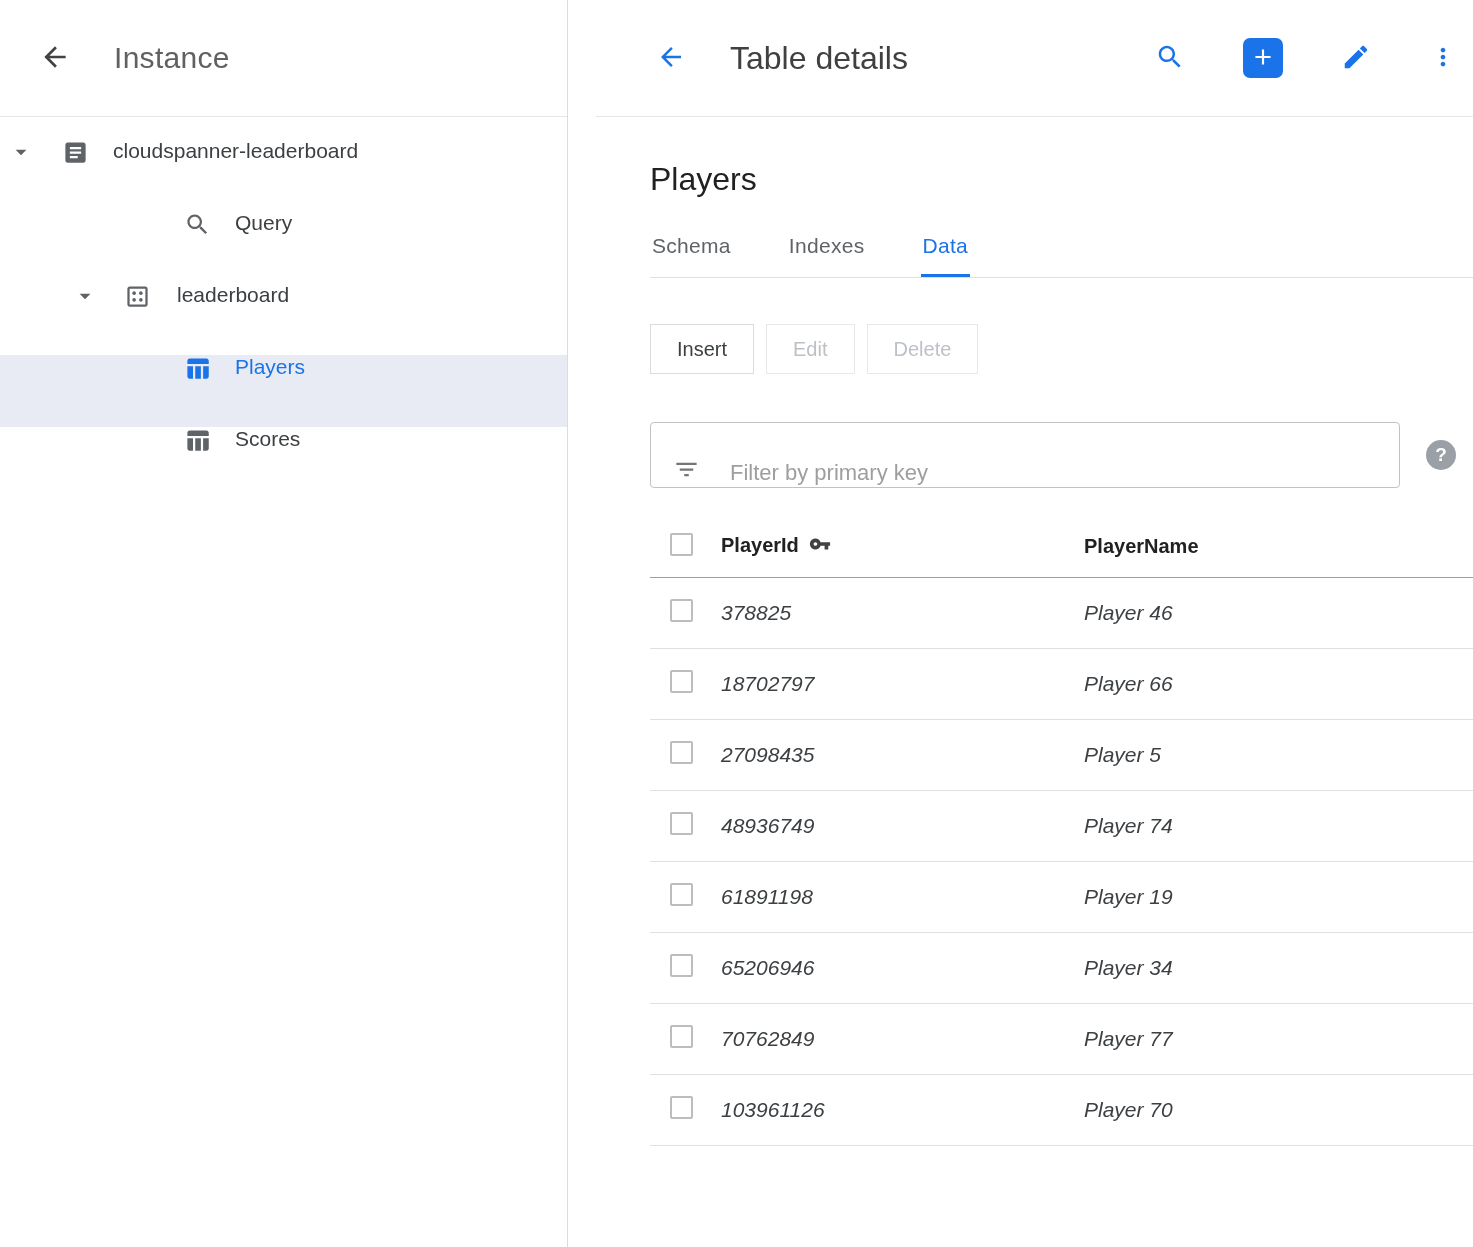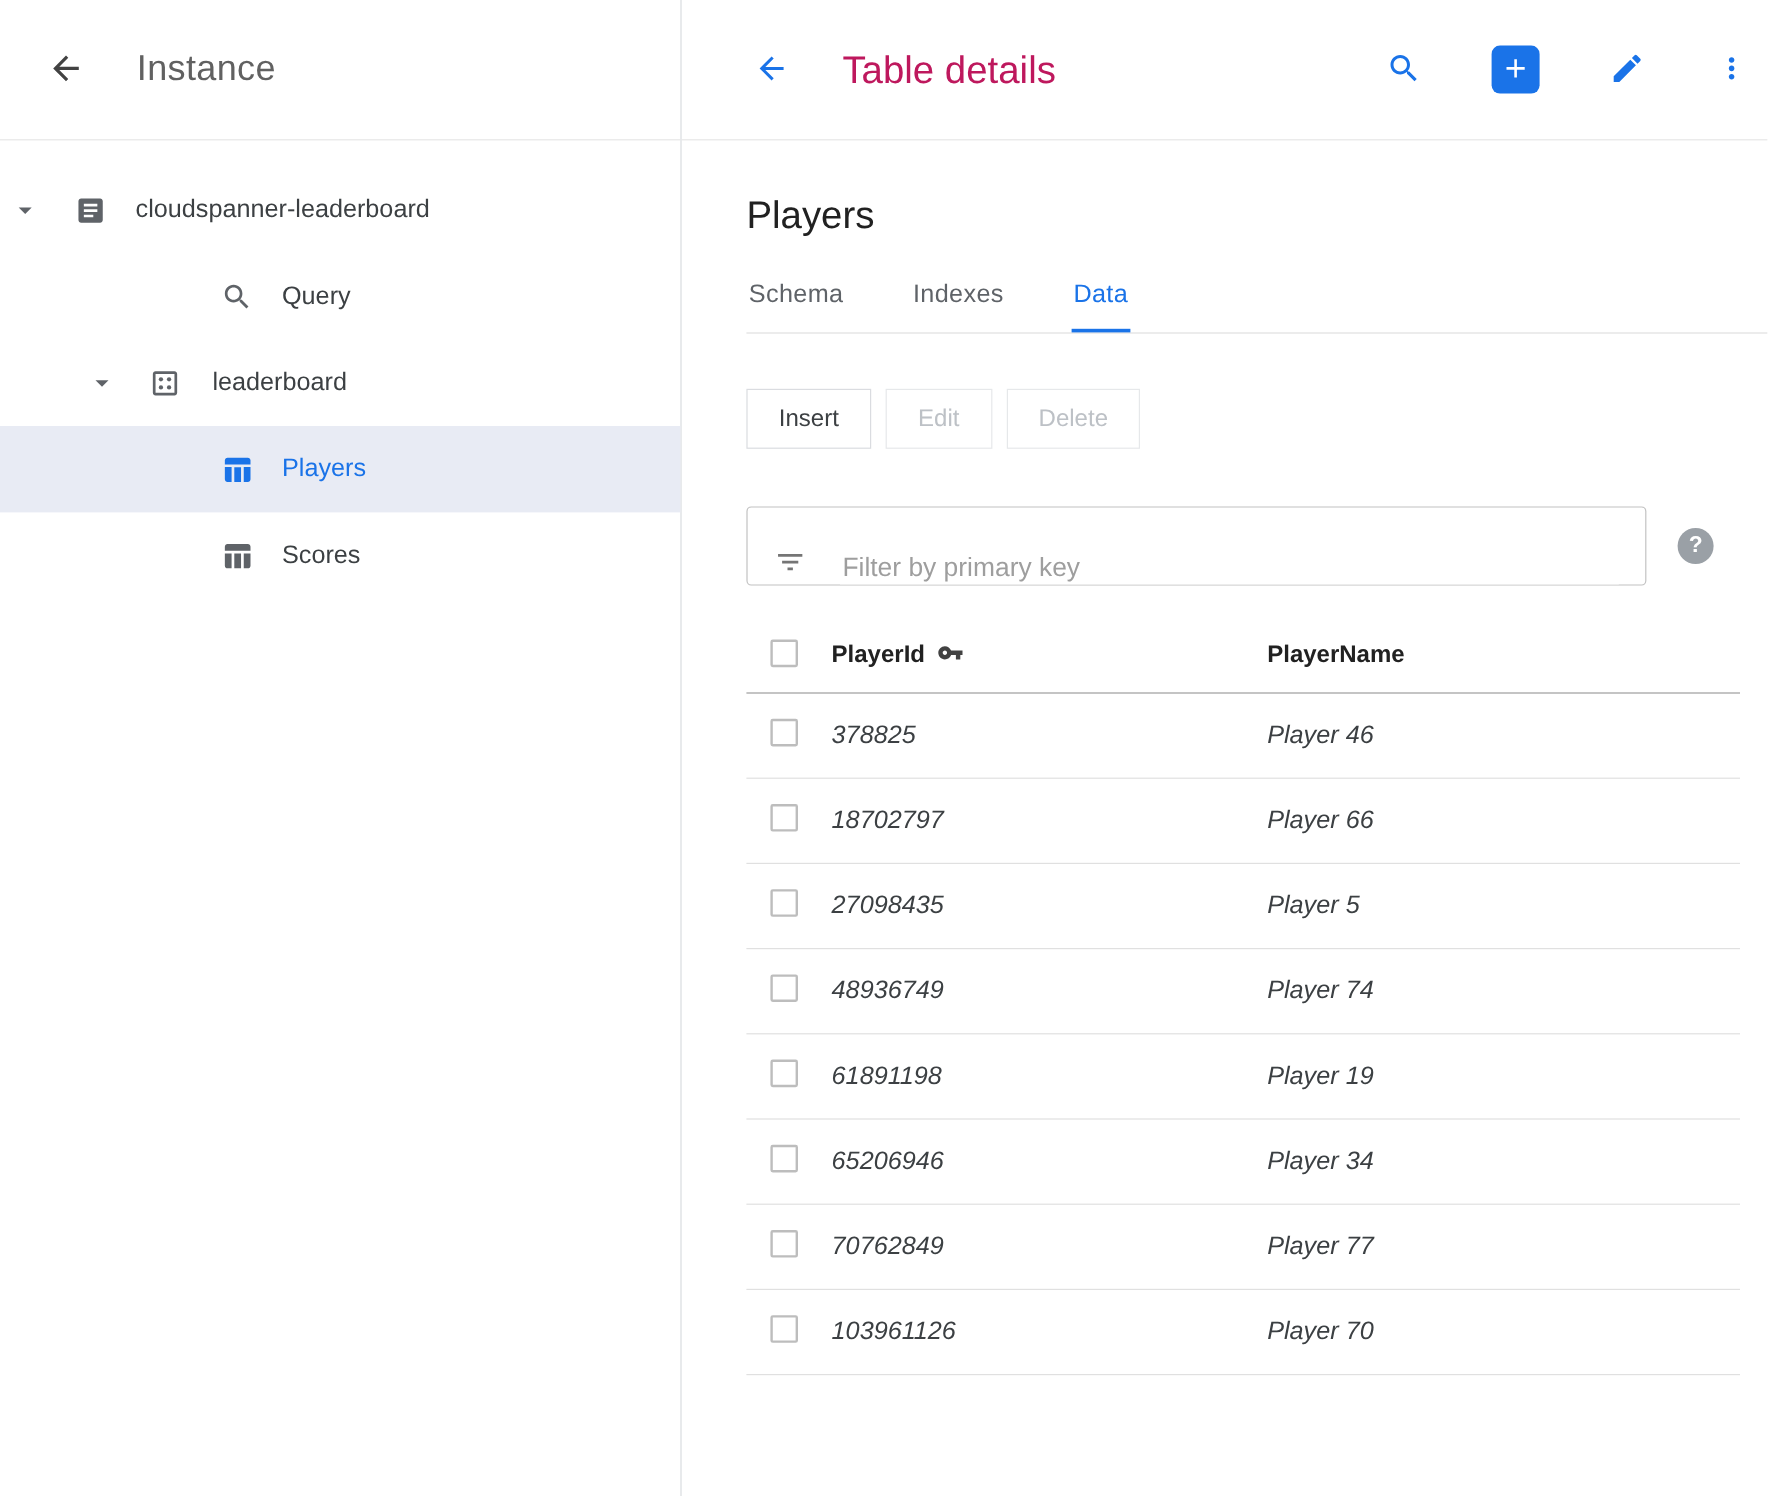--- a/index.html
+++ b/index.html
@@ -1,34 +1,34 @@
 <!DOCTYPE html>
 <html><head>
 <meta charset="utf-8">
 <style>
   html, body { margin:0; padding:0; }
   body {
     width:1473px; height:1247px; overflow:hidden;
     background:#ffffff; color:#212121;
     font-family:"Liberation Sans", sans-serif;
   }
-  .app { display:flex; width:100%; height:100%; }
+  .app { display:flex; width:100%; height:100%;gap:28px; }
 
   
   .sidebar { width:568px; flex-shrink:0; border-right:1px solid #dadce0; box-sizing:border-box; }
   .sidebar-header {
     height:117px; box-sizing:border-box; border-bottom:1px solid #e6e6e6;
     display:flex; align-items:center; padding-left:38px;
   }
   .back-btn { width:34px; height:34px; display:flex; align-items:center; justify-content:center; cursor:pointer; background:none; border:none; padding:0; }
   .back-btn svg { width:32px; height:32px; fill:#424242; }
   .sidebar-title { font-size:30px; font-weight:400; color:#616161; margin-left:42px; letter-spacing:0.3px; }
 
   .tree { padding-top:22px; }
-  .tree-row { height:72px; display:flex; align-items:center; font-size:21px; color:#3c4043; cursor:pointer; box-sizing:border-box; }
+  .tree-row { height:72px; display:flex; font-size:21px; color:#3c4043; cursor:pointer; box-sizing:border-box; }
   .tree-row .caret { width:26px; height:26px; display:flex; align-items:center; justify-content:center; }
   .tree-row .caret svg { width:26px; height:26px; fill:#5f6368; }
   .tree-icon { width:27px; height:27px; display:flex; align-items:center; justify-content:center; }
   .tree-icon svg { width:27px; height:27px; fill:#5f6368; }
   .row-instance { padding-left:8px; }
   .row-instance .tree-icon { margin-left:28px; }
   .row-instance .tree-label { margin-left:24px; }
   .row-database { padding-left:72px; }
   .row-database .tree-icon { margin-left:26px; }
   .row-database .tree-label { margin-left:26px; }
@@ -38,21 +38,21 @@
   .tree-row.selected .tree-label { color:#1a73e8; }
   .tree-row.selected .tree-icon svg { fill:#1a73e8; }
 
   
   .main { flex:1; display:flex; flex-direction:column; min-width:0; }
   .main-header {
     height:117px; box-sizing:border-box; border-bottom:1px solid #e6e6e6;
     display:flex; align-items:center; padding:0 16px 0 60px;
   }
   .main-back svg { width:34px; height:34px; fill:#1a73e8; }
-  .main-title { font-size:32px; font-weight:400; color:#be185d; margin-left:44px;text-align:center; }
+  .main-title { font-size:32px; font-weight:400; color:#404040; margin-left:44px;text-align:center; }
   .header-actions { margin-left:auto; display:flex; align-items:center; gap:58px; }
   .icon-btn { background:none; border:none; padding:0; cursor:pointer; display:flex; align-items:center; justify-content:center; }
   .icon-btn svg { width:30px; height:30px; fill:#1a73e8; }
   .icon-btn.add { width:40px; height:40px; background:#1a73e8; border-radius:7px; }
   .icon-btn.add svg { width:26px; height:26px; fill:#ffffff; }
   .icon-btn.more svg { width:28px; height:28px; }
 
   .content { padding-left:54px; }
   .page-title { font-size:32px; font-weight:400; color:#212121; margin:44px 0 0 0; }
 

